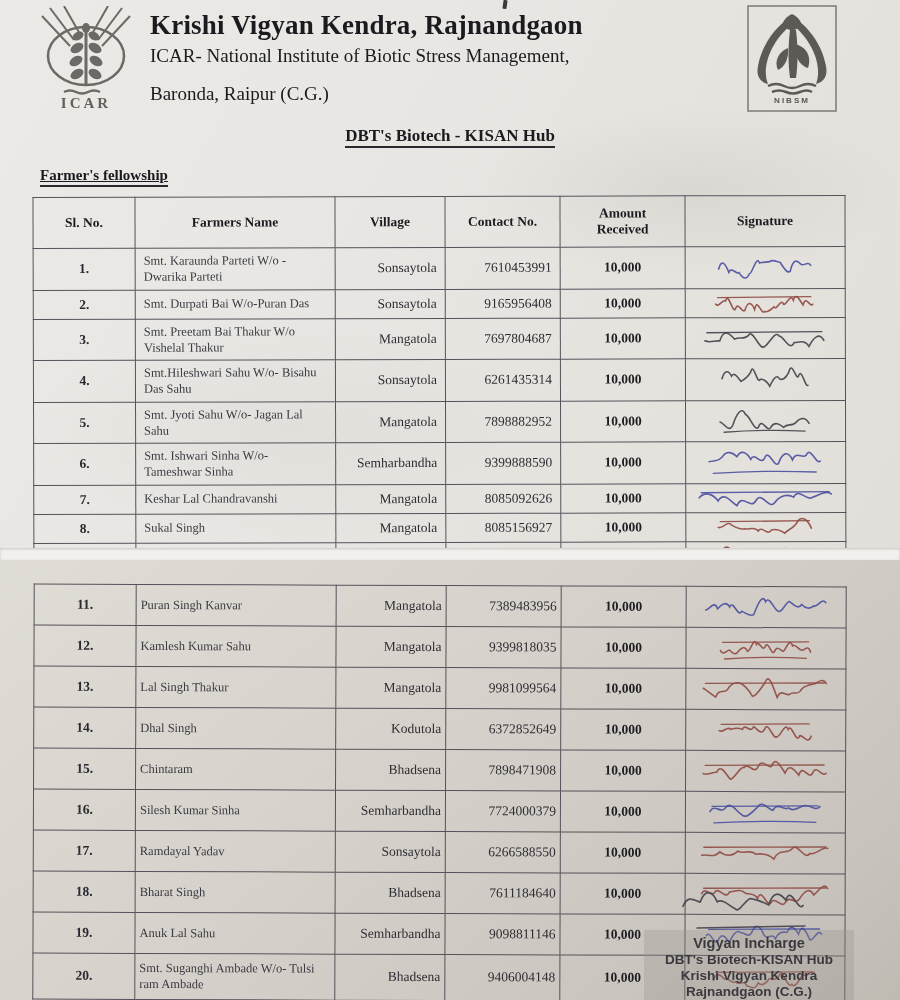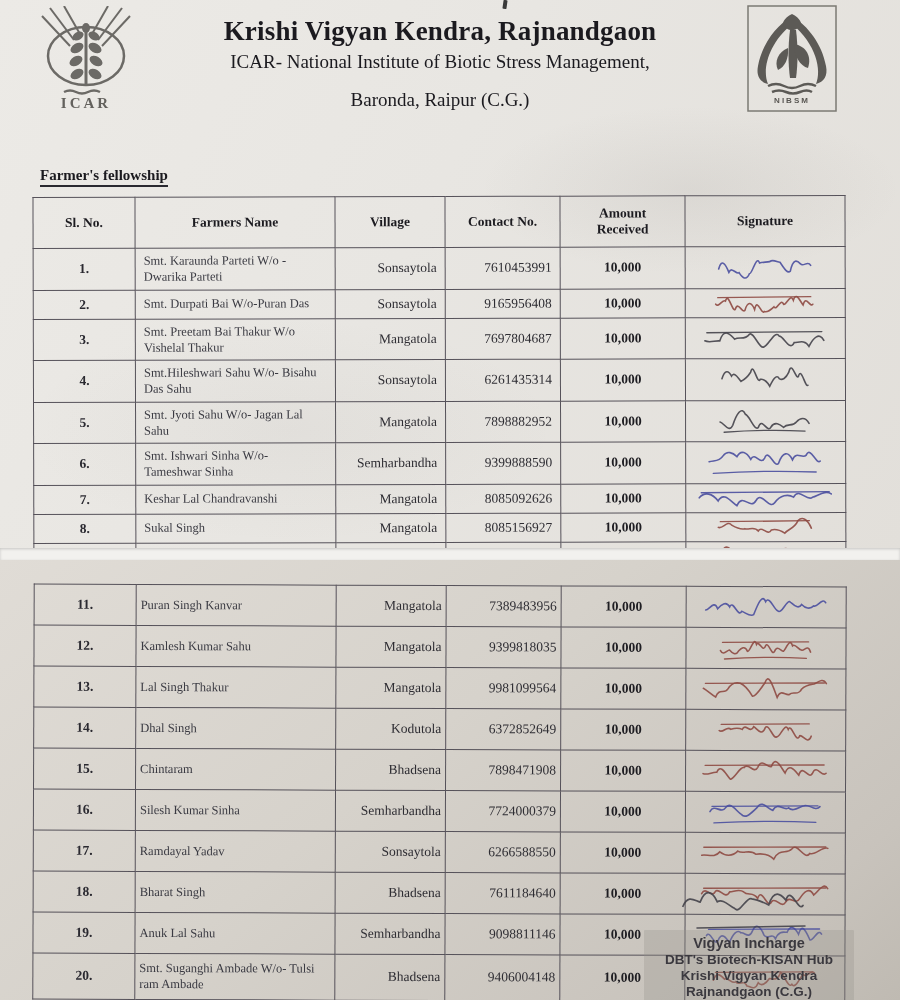--- a/index.html
+++ b/index.html
@@ -25,32 +25,32 @@
     background:linear-gradient(140deg,#e0dcd6 0%,#d6d2cb 45%,#c8c3bc 85%,#bfbab2 100%);
   }
   .scan-mark{
     position:absolute;left:503px;top:0;width:4px;height:9px;background:#3a3a3a;
     transform:rotate(8deg);border-radius:1px;
   }
   
   .letterhead{position:absolute;left:0;top:0;width:900px;height:118px;}
   .logo-left{position:absolute;left:34px;top:6px;opacity:.85;}
   .logo-right{position:absolute;left:746px;top:4px;opacity:.85;}
-  .titles{position:absolute;left:150px;top:16px;width:580px;text-align:center;color:#1b1a1f;}
+  .titles{position:absolute;left:150px;top:10px;width:580px;color:#1b1a1f;}
   .org1{font-size:27px;font-weight:bold;letter-spacing:.2px;}
   .org2{font-size:19px;margin-top:4px;}
   .org3{font-size:19px;margin-top:16px;}
   .doc-title{
     position:absolute;left:0;top:126px;width:900px;text-align:center;
     font-size:17px;font-weight:bold;color:#1b1a1f;
   }
   .doc-title span{border-bottom:2px solid #2a2930;padding-bottom:1px;}
   .section-heading{
     position:absolute;left:40px;top:167px;font-size:15px;font-weight:bold;color:#1b1a1f;
-    border-bottom:2px solid #2a2930;padding-bottom:1px;
+    border-bottom:2px solid #2a2930;padding-bottom:1px;text-decoration:underline;
   }
   
   table.roster{
     position:absolute;left:33px;width:812px;border-collapse:collapse;table-layout:fixed;
     background:transparent;
   }
   #table1{top:196px;transform:rotate(-0.15deg);}
   #table2{top:585px;transform:rotate(0.2deg);}
   .roster col.c1{width:102px;} .roster col.c2{width:200px;} .roster col.c3{width:110px;}
   .roster col.c4{width:115px;} .roster col.c5{width:125px;} .roster col.c6{width:160px;}
@@ -130,20 +130,21 @@
           <path d="M42 44 c-10 4 -14 14 -10 22 c7 -3 11 -12 10 -22 Z"></path>
         </g>
         <g stroke="#45433f" stroke-width="2.5" fill="none">
           <path d="M22 82 q8 -4 16 0 q8 4 16 0 q8 -4 16 0"></path>
           <path d="M26 88 q7 -3 14 0 q7 3 14 0 q7 -3 12 0"></path>
         </g>
         <text x="46" y="99" text-anchor="middle" font-family="Liberation Sans, sans-serif" font-weight="bold" font-size="8" letter-spacing="2" fill="#3f3d39">NIBSM</text>
       </svg>
     </div>
 
+    <div class="doc-title"><span>DBT's Biotech - KISAN Hub</span></div>
     <div class="section-heading">Farmer's fellowship</div>
 
     <table class="roster" id="table1">
       <colgroup>
           <col class="c1">
           <col class="c2">
           <col class="c3">
           <col class="c4">
           <col class="c5">
           <col class="c6">

